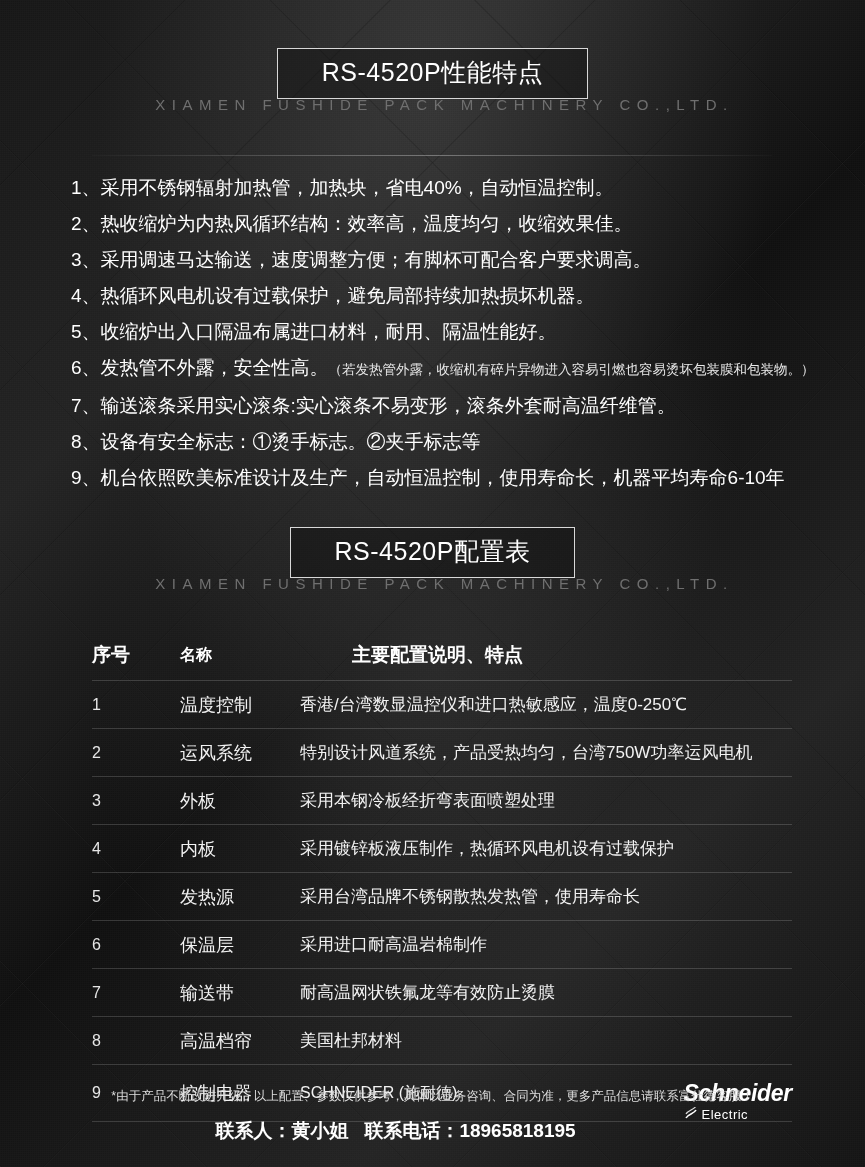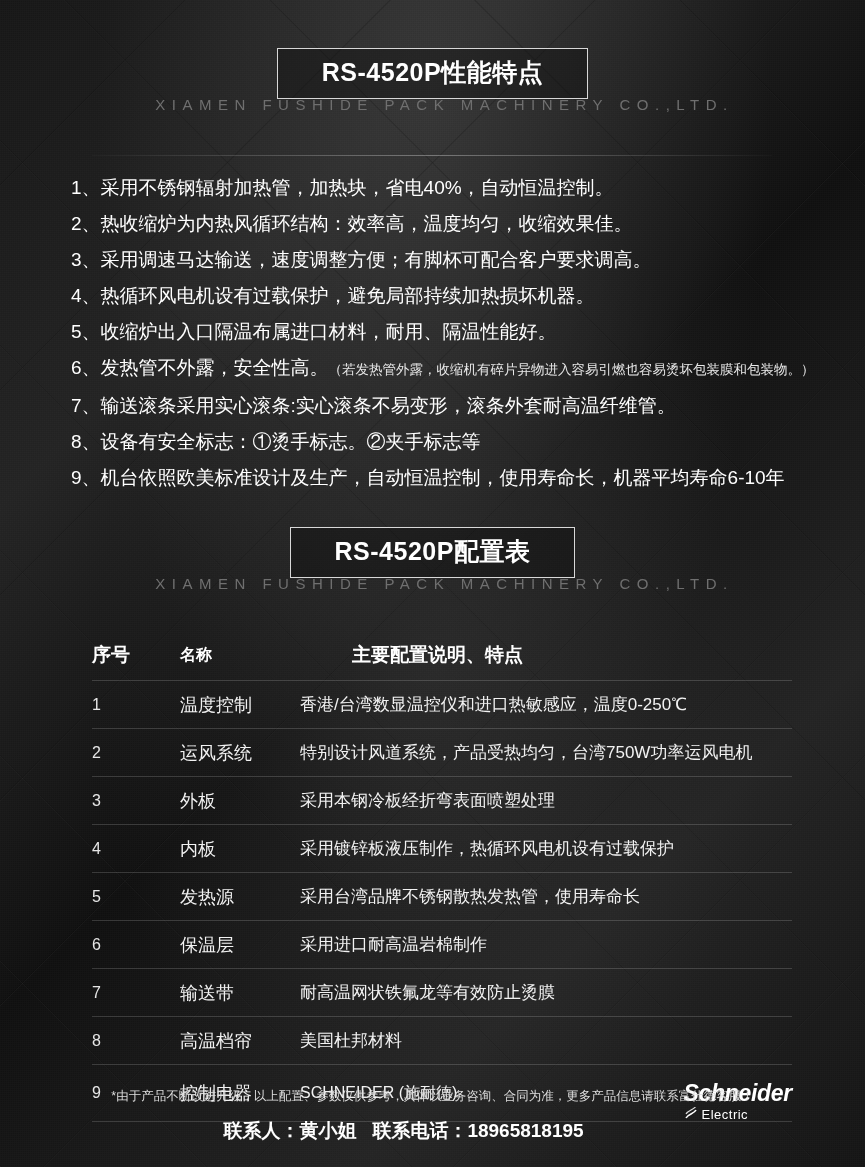--- a/index.html
+++ b/index.html
@@ -73,21 +73,21 @@
   }
   .title-frame {
     display: inline-block;
     position: relative;
     border: 1px solid #d8d8d8;
     padding: 11px 44px 13px 44px;
     background: rgba(10,10,10,0.35);
   }
   .title-text {
     font-size: 25px;
-    font-weight: bold;
+    font-weight: normal;
     color: #ffffff;
     letter-spacing: 0.5px;
     line-height: 1;
     white-space: nowrap;
   }
   .divider {
     position: absolute;
     height: 1px;
     background: linear-gradient(to right, rgba(255,255,255,0.02), rgba(255,255,255,0.33), rgba(255,255,255,0.02));
   }
@@ -192,21 +192,21 @@
     position: absolute;
     left: 0;
     top: 1088px;
     width: 865px;
     text-align: center;
     font-size: 12.5px;
     color: #dedede;
   }
   .contact {
     position: absolute;
-    left: 8px;
+    left: 0;
     top: 1118px;
     width: 791px;
     text-align: center;
     font-size: 19px;
     font-weight: bold;
     color: #ffffff;
   }
   .contact .gap { display:inline-block; width: 16px; }
 </style>
 </head>

